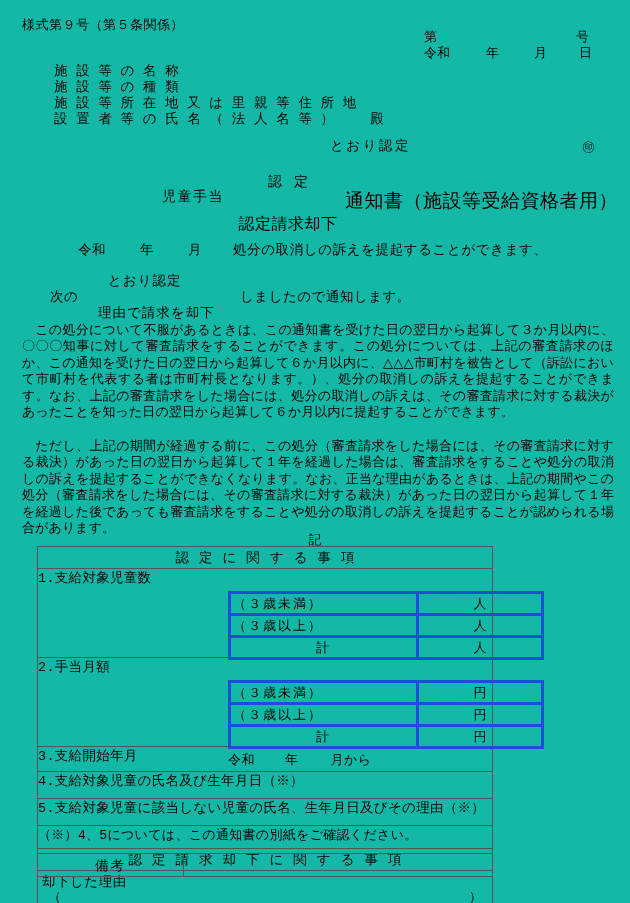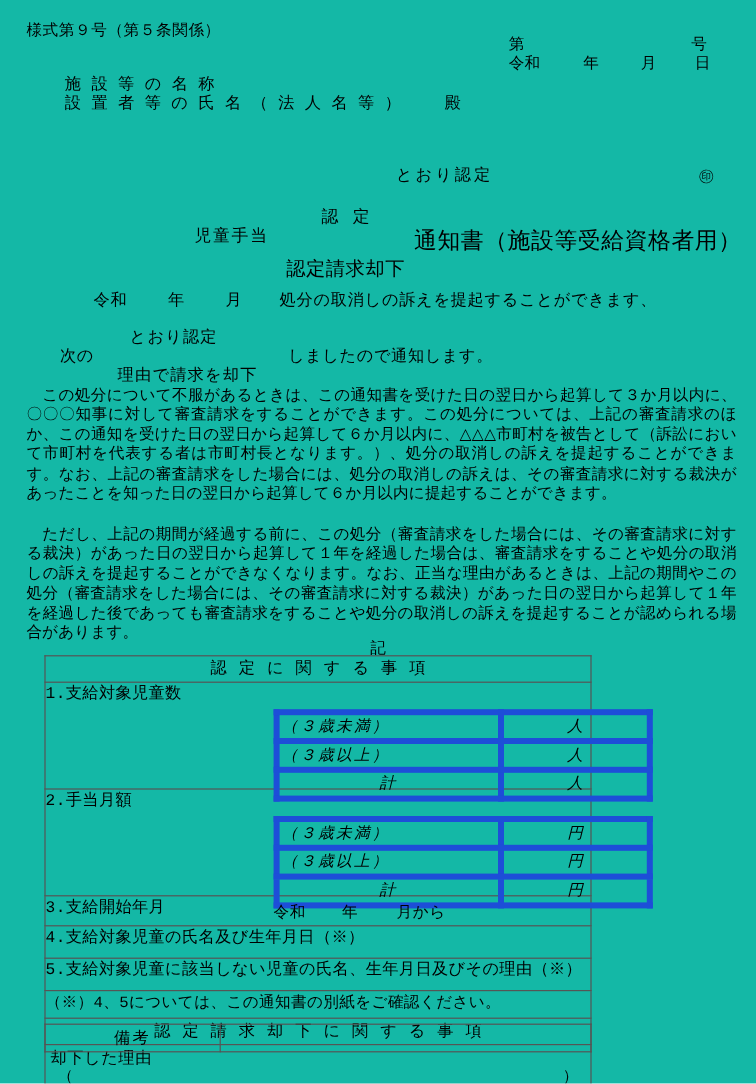--- a/index.html
+++ b/index.html
@@ -154,25 +154,24 @@
 
   
   .inner {
     position: absolute;
     left: 190px;
     width: 316px;
     border-collapse: collapse;
     font-size: 13px;
   }
   .inner td {
-    border: 5px solid #1d4ed8;
+    border: 3px solid #1d4ed8;
     height: 19px;
     line-height: 19px;
     padding: 0 2px;
-    font-style: italic;
   }
   .inner td.lbl   { width: 60%; letter-spacing: 2px; }
   .inner td.lbl-c { width: 60%; text-align: center; letter-spacing: 2px; }
   .inner td.unit  { width: 40%; text-align: center; }
 
   .count-block  { height: 88px; }
   .amount-block { height: 88px; }
   .inner.pos    { top: 22px; }
 
   .row-start { height: 24px; }
@@ -212,20 +211,22 @@
 
   <div class="abs doc-date">
     <span>令和</span>
     <span class="d-year">年</span>
     <span class="d-month">月</span>
     <span class="d-day">日</span>
   </div>
 
   <div class="abs facility">
     <span class="line">施 設 等 の 名 称</span>
+    <span class="line">施 設 等 の 種 類</span>
+    <span class="line">施 設 等 所 在 地 又 は 里 親 等 住 所 地</span>
     <span class="line"><span>設 置 者 等 の 氏 名 （ 法 人 名 等 ）</span><span class="dono">殿</span></span>
   </div>
 
   <div class="abs issuer">とおり認定</div>
   <div class="abs seal">㊞</div>
 
   <div class="abs title-row">
     <span class="title-benefit">児童手当</span>
     <span class="title-stack">
       <span class="s1">認定</span>

